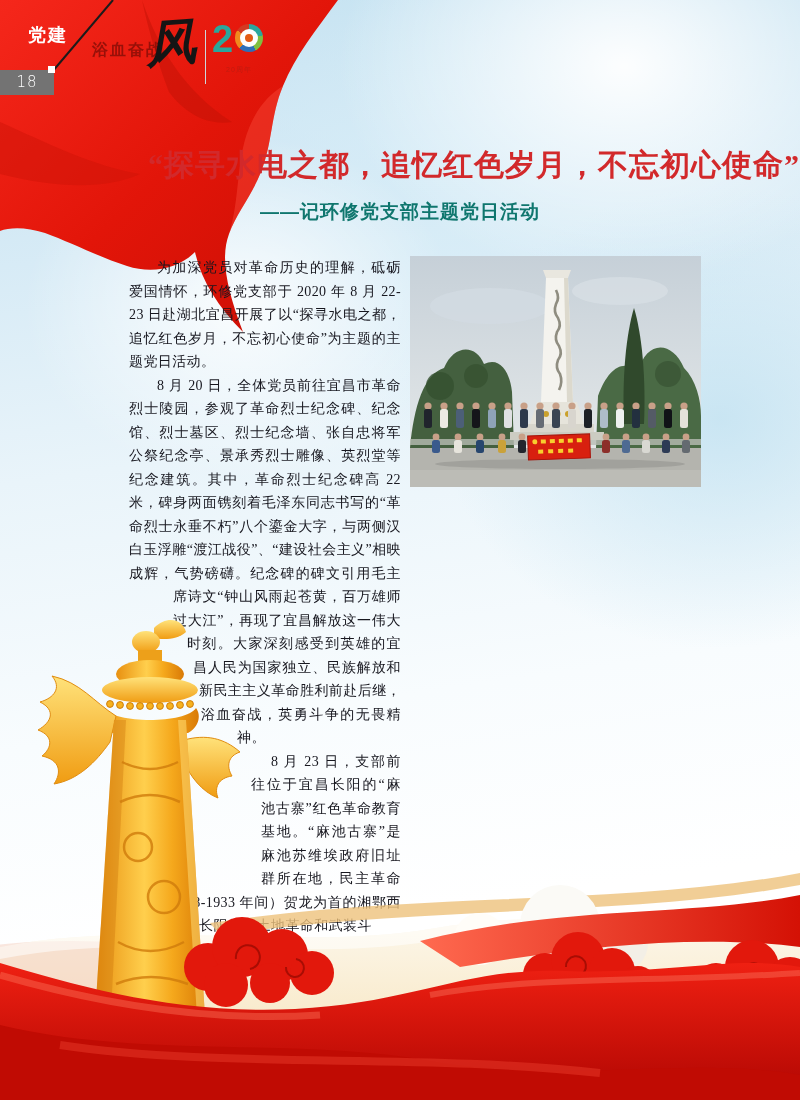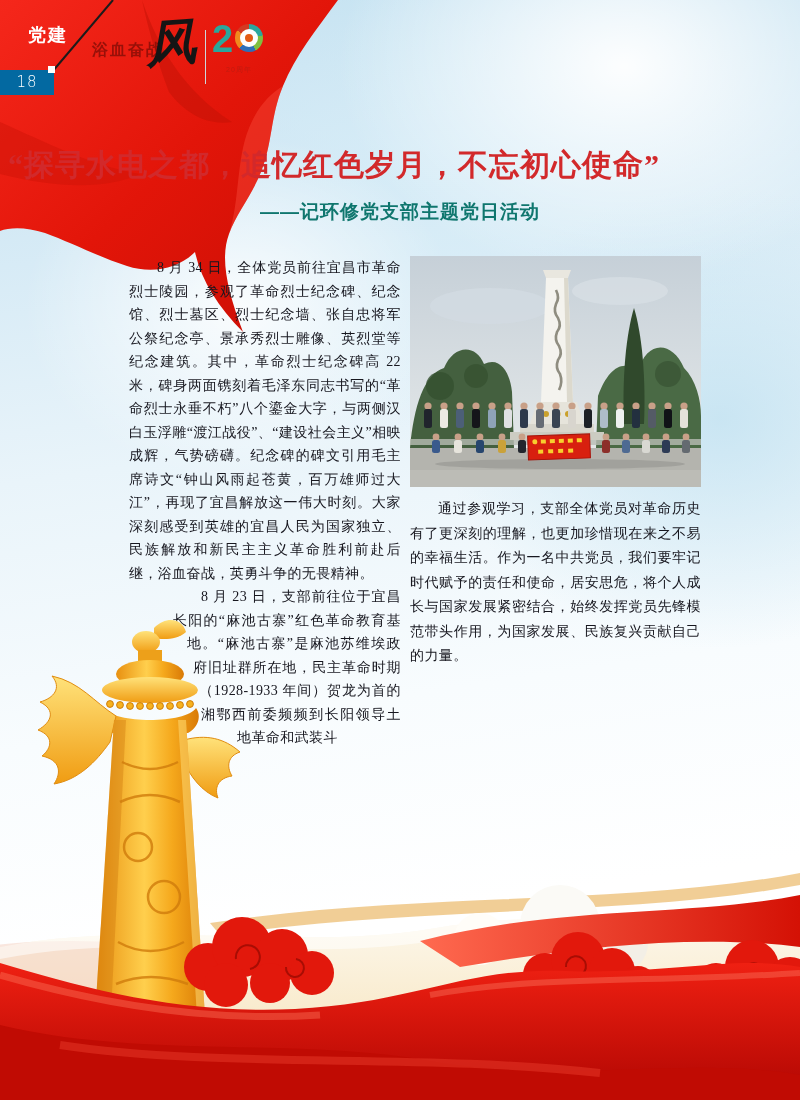--- a/index.html
+++ b/index.html
@@ -19,25 +19,25 @@
   .magazine-name{position:absolute;left:92px;top:42px;color:rgba(128,13,6,.78);font:bold 16px/1 "Liberation Sans",sans-serif;letter-spacing:2px;}
   .calligraphy{position:absolute;left:146px;top:18px;color:#151515;font:italic bold 50px/1 "Liberation Serif",serif;transform:rotate(-4deg);}
   .logo-sep{position:absolute;left:205px;top:30px;width:1px;height:54px;background:#ccd6db;}
   .logo-20{position:absolute;left:212px;top:18px;width:52px;height:46px;}
   .logo-2{font:bold 38px/1 "Liberation Sans",sans-serif;color:#2ba69c;position:absolute;left:0;top:2px;}
   .logo-ring{position:absolute;left:23px;top:6px;width:28px;height:28px;border-radius:50%;
     background:conic-gradient(#2ba69c 0 22%,#7fbf3f 22% 42%,#2e6fb8 42% 62%,#f08a1d 62% 84%,#d23a23 84% 100%);}
   .logo-ring::after{content:"";position:absolute;inset:5px;border-radius:50%;background:#fdfdfd;}
   .logo-ring::before{content:"";position:absolute;left:10px;top:10px;width:8px;height:8px;border-radius:50%;background:#e35a14;z-index:1;}
   .logo-tagline{position:absolute;left:210px;top:66px;width:58px;text-align:center;font:7px/1 "Liberation Sans",sans-serif;color:#c21b10;letter-spacing:1px;}
-  .page-tab{position:absolute;left:0;top:70px;width:54px;height:25px;background:#0369a1;z-index:5;}
+  .page-tab{position:absolute;left:0;top:70px;width:54px;height:25px;background:#737373;z-index:5;}
   .page-num{display:block;text-align:center;color:#fff;font:300 15px/25px "DejaVu Sans",sans-serif;letter-spacing:1px;}
   .tab-corner{position:absolute;right:-1px;top:-4px;width:7px;height:7px;background:#fff;}
   
-  .title{position:absolute;left:8px;right:0;top:146px;text-align:left;color:#d2292b;
+  .title{position:absolute;left:16px;right:0;top:146px;text-align:right;color:#d2292b;
          font:800 30px/1.25 "Liberation Serif","DejaVu Serif",serif;letter-spacing:1px;}
   .subtitle{position:absolute;left:0;right:0;top:200px;text-align:center;color:#0f766e;
          font:700 19px/1.3 "Liberation Sans","DejaVu Sans",sans-serif;letter-spacing:1px;}
   
   .col{position:absolute;color:#17171f;font-size:14px;line-height:23.5px;text-align:justify;letter-spacing:.4px;}
   .col p{margin:0;text-indent:2em;}
   .col p.noindent{text-indent:0;}
   .col-left{left:127px;top:256px;width:274px;height:640px;}
   .col-right{left:410px;top:256px;width:291px;}
   .fs{float:left;clear:left;}
@@ -202,21 +202,22 @@
     <div class="fs" style="width:46px;height:24px"></div>
     <div class="fs" style="width:46px;height:24px"></div>
     <div class="fs" style="width:60px;height:24px"></div>
     <div class="fs" style="width:66px;height:24px"></div>
     <div class="fs" style="width:72px;height:24px"></div>
     <div class="fs" style="width:74px;height:24px"></div>
     <div class="fs" style="width:110px;height:24px"></div>
     <div class="fs" style="width:116px;height:24px"></div>
     <div class="fs" style="width:124px;height:24px"></div>
     <div class="fs" style="width:134px;height:80px"></div>
-    <p>8 月 34 日，全体党员前往宜昌市革命烈士陵园，参观了革命烈士纪念碑、纪念馆、烈士墓区、烈士纪念墙、张自忠将军公祭纪念亭、景承秀烈士雕像、英烈堂等纪念建筑。其中，革命烈士纪念碑高 22 米，碑身两面镌刻着毛泽东同志书写的“革命烈士永垂不朽”八个鎏金大字，与两侧汉白玉浮雕“渡江战役”、“建设社会主义”相映成辉，气势磅礴。纪念碑的碑文引用毛主席诗文“钟山风雨起苍黄，百万雄师过大江”，再现了宜昌解放这一伟大时刻。大家深刻感受到英雄的宜昌人民为国家独立、民族解放和新民主主义革命胜利前赴后继，浴血奋战，英勇斗争的无畏精神。</p>
+    <p>为加深党员对革命历史的理解，砥砺爱国情怀，环修党支部于 2020 年 8 月 22-23 日赴湖北宜昌开展了以“探寻水电之都，追忆红色岁月，不忘初心使命”为主题的主题党日活动。</p>
+    <p>8 月 20 日，全体党员前往宜昌市革命烈士陵园，参观了革命烈士纪念碑、纪念馆、烈士墓区、烈士纪念墙、张自忠将军公祭纪念亭、景承秀烈士雕像、英烈堂等纪念建筑。其中，革命烈士纪念碑高 22 米，碑身两面镌刻着毛泽东同志书写的“革命烈士永垂不朽”八个鎏金大字，与两侧汉白玉浮雕“渡江战役”、“建设社会主义”相映成辉，气势磅礴。纪念碑的碑文引用毛主席诗文“钟山风雨起苍黄，百万雄师过大江”，再现了宜昌解放这一伟大时刻。大家深刻感受到英雄的宜昌人民为国家独立、民族解放和新民主主义革命胜利前赴后继，浴血奋战，英勇斗争的无畏精神。</p>
     <p>8 月 23 日，支部前往位于宜昌长阳的“麻池古寨”红色革命教育基地。“麻池古寨”是麻池苏维埃政府旧址群所在地，民主革命时期（1928-1933 年间）贺龙为首的湘鄂西前委频频到长阳领导土地革命和武装斗</p>
   </div>
 
   <div class="col col-right">
     <div class="photo">
       <svg viewBox="0 0 291 231" width="291" height="231">
         <defs>
           <linearGradient id="psky" x1="0" y1="0" x2="0" y2="1">
             <stop offset="0" stop-color="#c6d0d8"></stop>
               <stop offset="1" stop-color="#e3e7e8"></stop>
@@ -372,16 +373,15 @@
             <rect x="158" y="183" width="5" height="4" fill="#f8cf2e"></rect>
           <rect x="167" y="183" width="5" height="4" fill="#f8cf2e"></rect>
           <rect x="128" y="193" width="5" height="4" fill="#f8cf2e"></rect>
             <rect x="138" y="193" width="5" height="4" fill="#f8cf2e"></rect>
           <rect x="148" y="193" width="5" height="4" fill="#f8cf2e"></rect>
             <rect x="158" y="193" width="5" height="4" fill="#f8cf2e"></rect>
         </g>
       </svg>
     </div>
     <div class="body-text">
-      <p>通过参观学习，支部全体党员对革命历史有了更深刻的理解，也更加珍惜现在来之不易的幸福生活。作为一名中共党员，我们要牢记时代赋予的责任和使命，居安思危，将个人成长与国家发展紧密结合，始终发挥党员先锋模范带头作用，为国家发展、民族复兴贡献自己的力量。</p>
     </div>
   </div>
 </div>
 
 </body></html>

